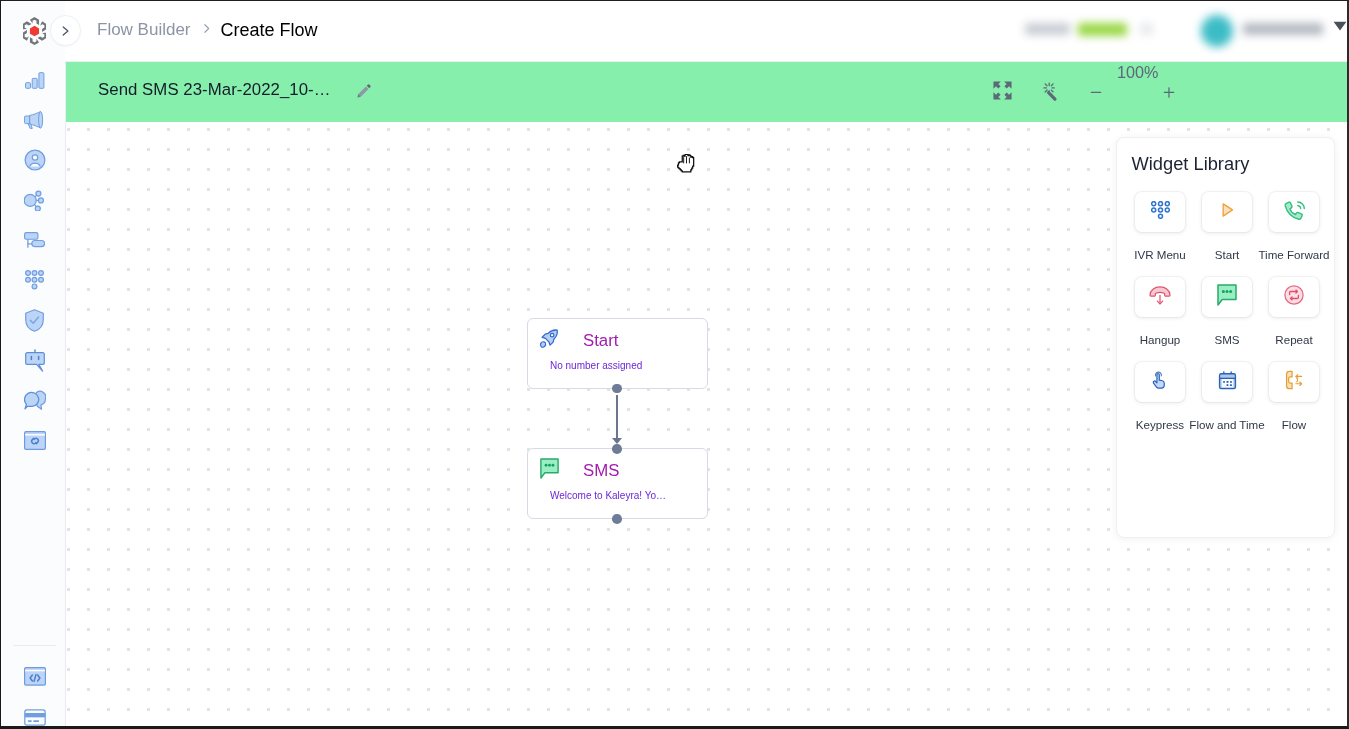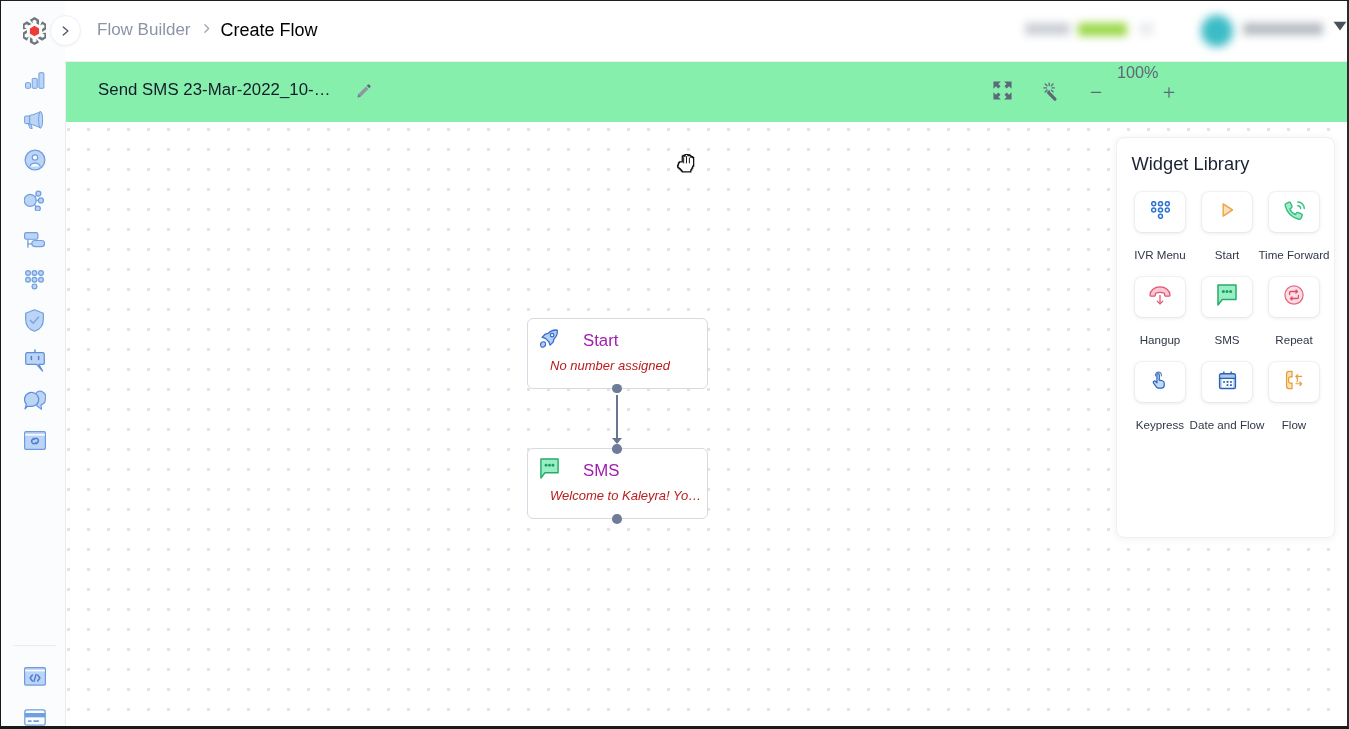--- a/index.html
+++ b/index.html
@@ -65,21 +65,21 @@
      box-shadow:0 1px 4px rgba(16,24,40,.10), 0 0 0 1px rgba(16,24,40,.035); display:flex; align-items:center; justify-content:center; }
   .wp-label { position:absolute; left:50%; transform:translateX(-50%); top:55px; font-size:11.6px; line-height:16px; color:#2f3847; white-space:nowrap; }
 
   
   .nodes-layer { position:absolute; inset:0; }
   .node { position:absolute; width:181px; height:71px; border:1px solid #d5dbe3; border-radius:6px; background:#fff; }
   .node-head { position:relative; height:32px; }
   .node-icon { position:absolute; left:11px; top:9px; display:flex; align-items:center; justify-content:center; width:21px; height:21px; }
   .node-icon svg { width:21px; height:21px; }
   .node-title { position:absolute; left:55px; top:14px; font-size:16.8px; color:#a21caf; line-height:1; }
-  .node-sub { position:absolute; left:22px; top:40px; font-size:13px; line-height:14px; color:#b91c1c; white-space:nowrap; overflow:hidden;font-style:italic; }
+  .node-sub { position:absolute; left:22px; top:40px; font-size:10px; line-height:14px; color:#6d28d9; white-space:nowrap; overflow:hidden; }
   .node-start { left:461px; top:196px; }
   .node-sms { left:461px; top:326px; }
   .port { position:absolute; width:9.6px; height:9.6px; border-radius:50%; background:#6e7c97; left:546.2px; z-index:3; }
   .port-1 { top:261.5px; } .port-2 { top:322px; } .port-3 { top:392px; }
   .edge { position:absolute; background:#69768f; width:1.9px; left:550px; top:273px; height:43px; z-index:1; }
   .edge-head { position:absolute; left:546px; top:316px; width:0; height:0; z-index:2;
      border-left:5.3px solid transparent; border-right:5.3px solid transparent; border-top:6.5px solid #69768f; }
   .hand-cursor { position:absolute; left:611px; top:32px; width:20px; height:20px; }
 </style>
 </head>
@@ -484,21 +484,21 @@
                   <rect x="5.3" y="10.3" width="13.4" height="9.3" rx="0.9" fill="#f7fafe"></rect>
                   <g fill="#2257ad">
                     <rect x="7.0" y="12.6" width="2.1" height="2.1" rx="0.5"></rect>
                     <rect x="10.95" y="12.6" width="2.1" height="2.1" rx="0.5"></rect>
                     <rect x="14.9" y="12.6" width="2.1" height="2.1" rx="0.5"></rect>
                     <rect x="10.95" y="16.2" width="2.1" height="2.1" rx="0.5"></rect>
                     <rect x="14.9" y="16.2" width="2.1" height="2.1" rx="0.5"></rect>
                   </g>
                 </svg></span>
             </div>
-            <div class="wp-label">Date and Flow</div>
+            <div class="wp-label">Flow and Time</div>
           </div>
           <div class="wp-cell">
             <div class="wp-tile">
               <span><svg width="22" height="22" viewBox="0 0 24 24">
                   <path d="M3.9 5.5 A3.0 3.0 0 0 1 6.9 2.5 L9.9 2.5 L9.9 8.7 L7.5 8.7 A1.3 1.3 0 0 0 6.2 10.0 L6.2 14.0 A1.3 1.3 0 0 0 7.5 15.3 L9.9 15.3 L9.9 21.5 L6.9 21.5 A3.0 3.0 0 0 1 3.9 18.5 Z" fill="#fce3bd" stroke="#e59e35" stroke-width="1.35" stroke-linejoin="round"></path>
                   <g fill="none" stroke="#e59e35" stroke-width="1.25" stroke-linecap="round" stroke-linejoin="round">
                     <path d="M20.4 8.1 L14.2 8.1"></path>
                     <polyline points="16.1,6.2 14.0,8.1 16.1,10.0"></polyline>
                     <path d="M14.0 16.1 L20.0 16.1"></path>
                     <polyline points="18.3,14.2 20.3,16.1 18.3,18.0"></polyline>

